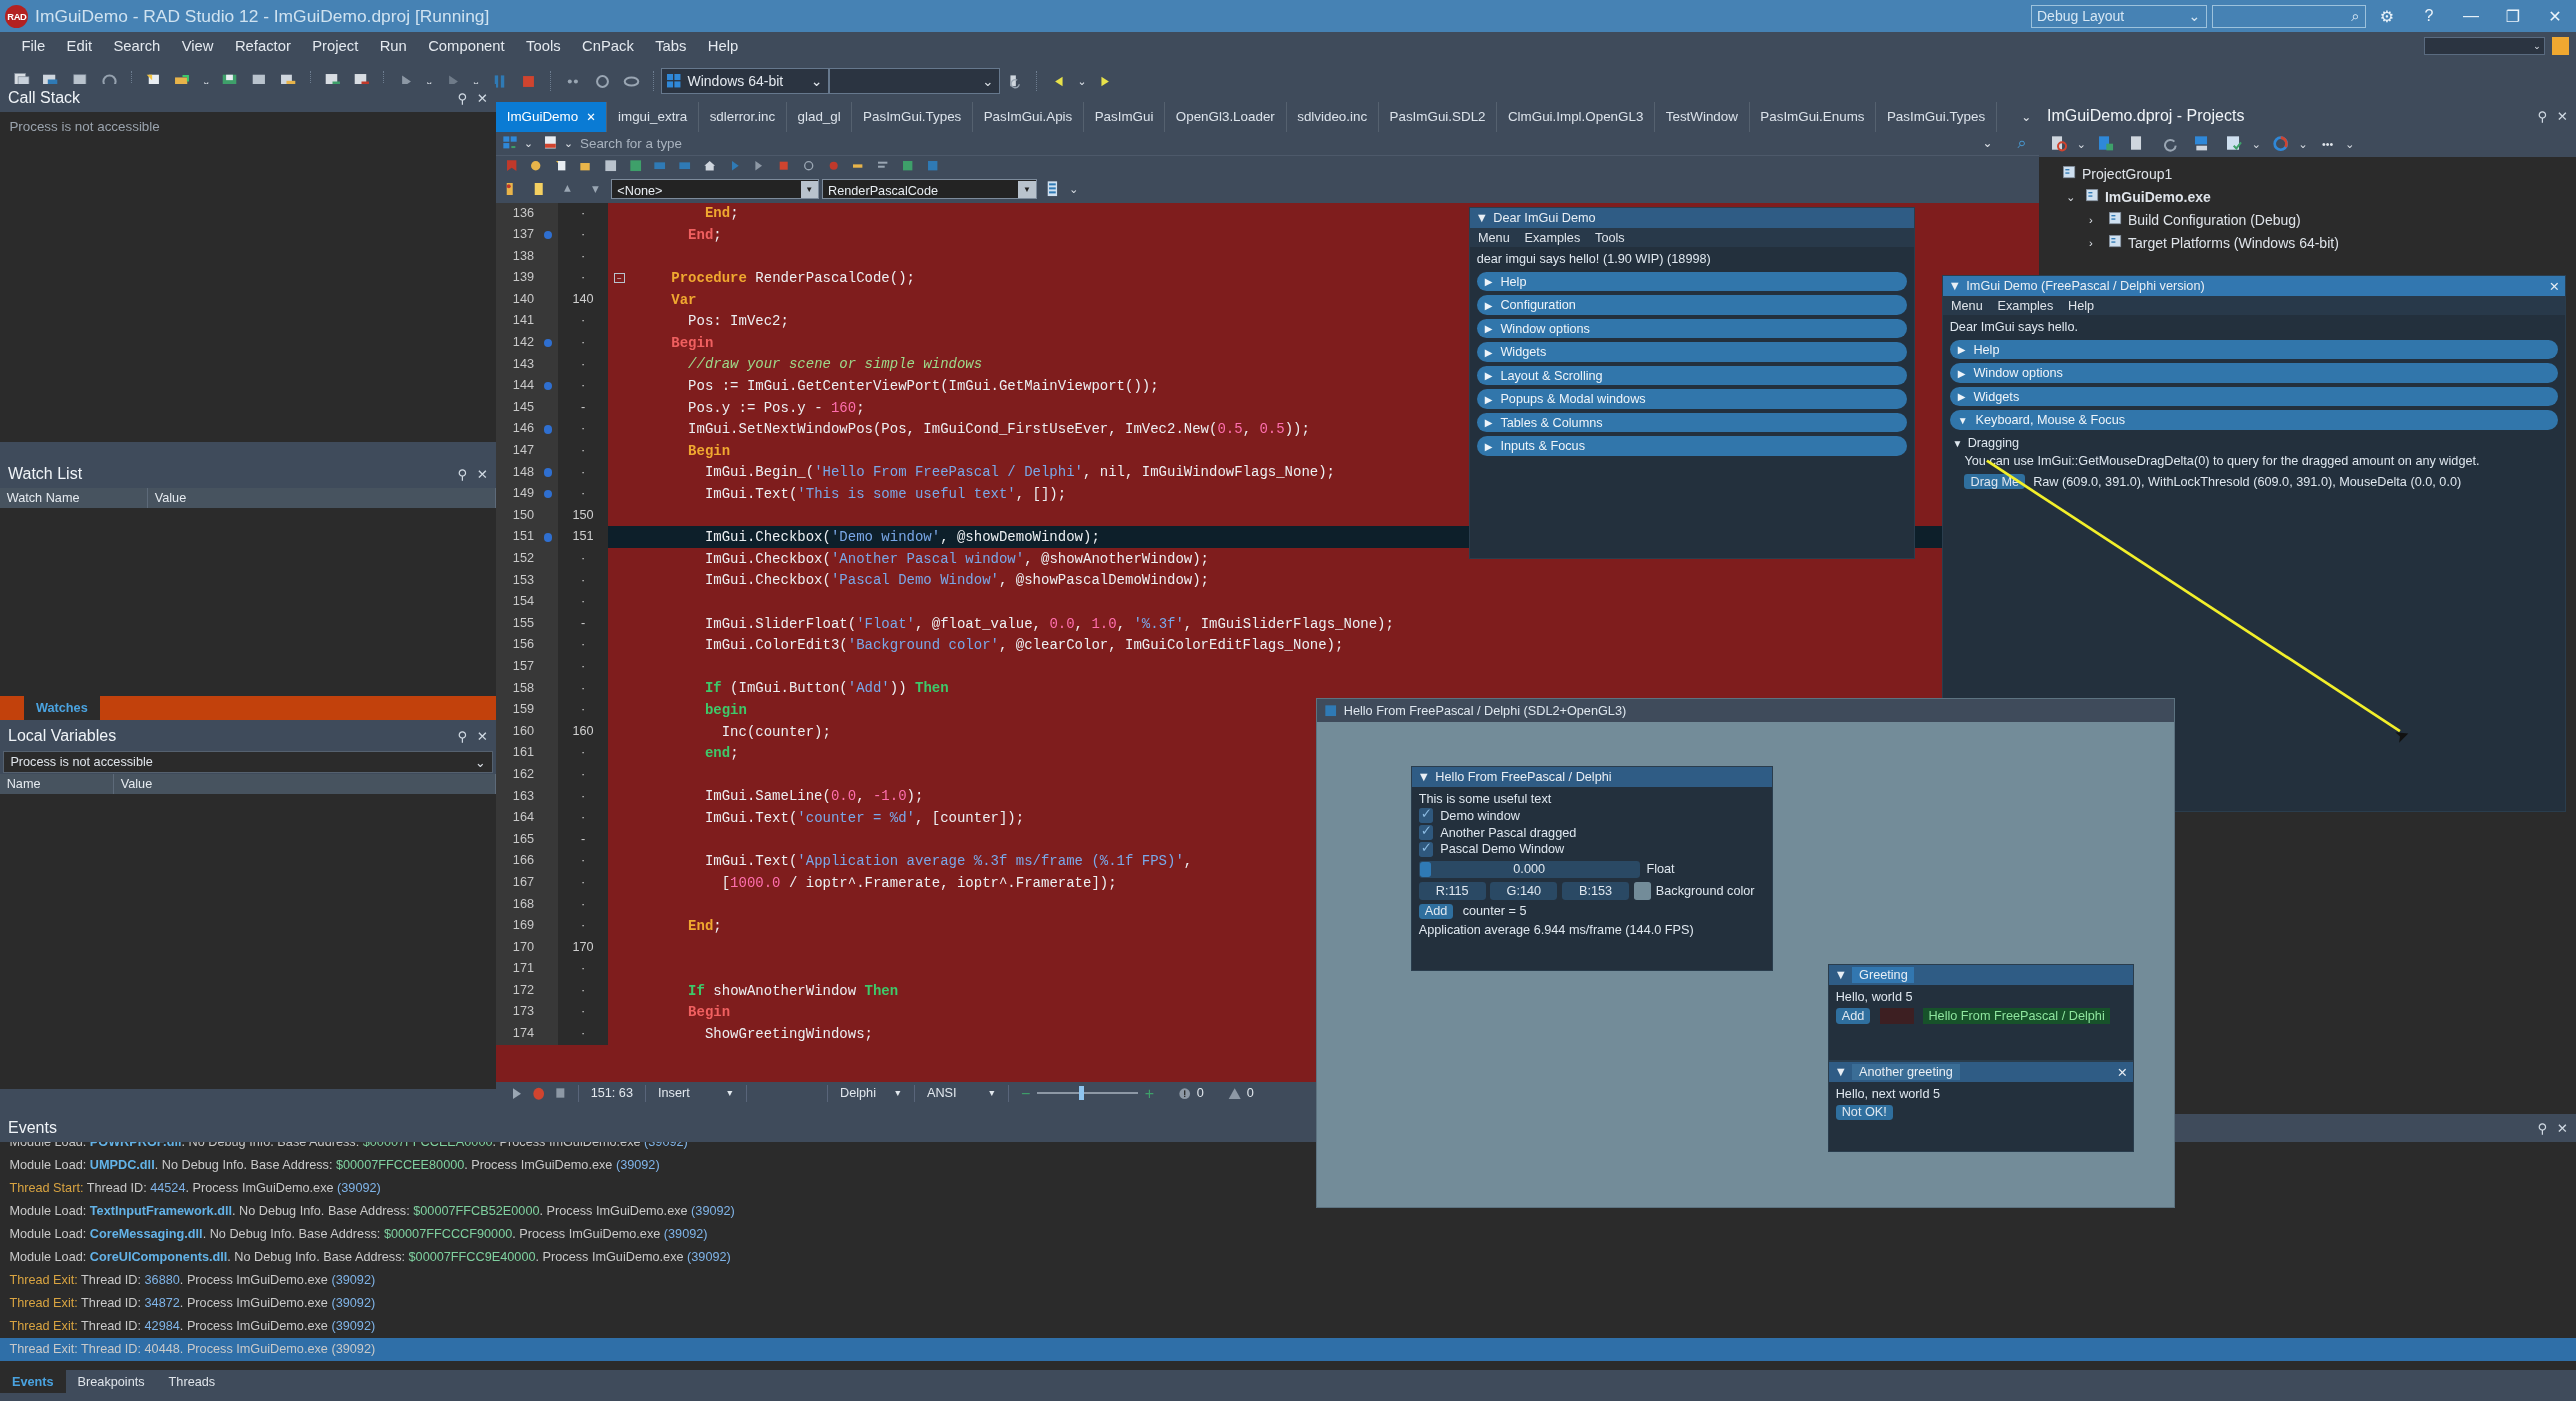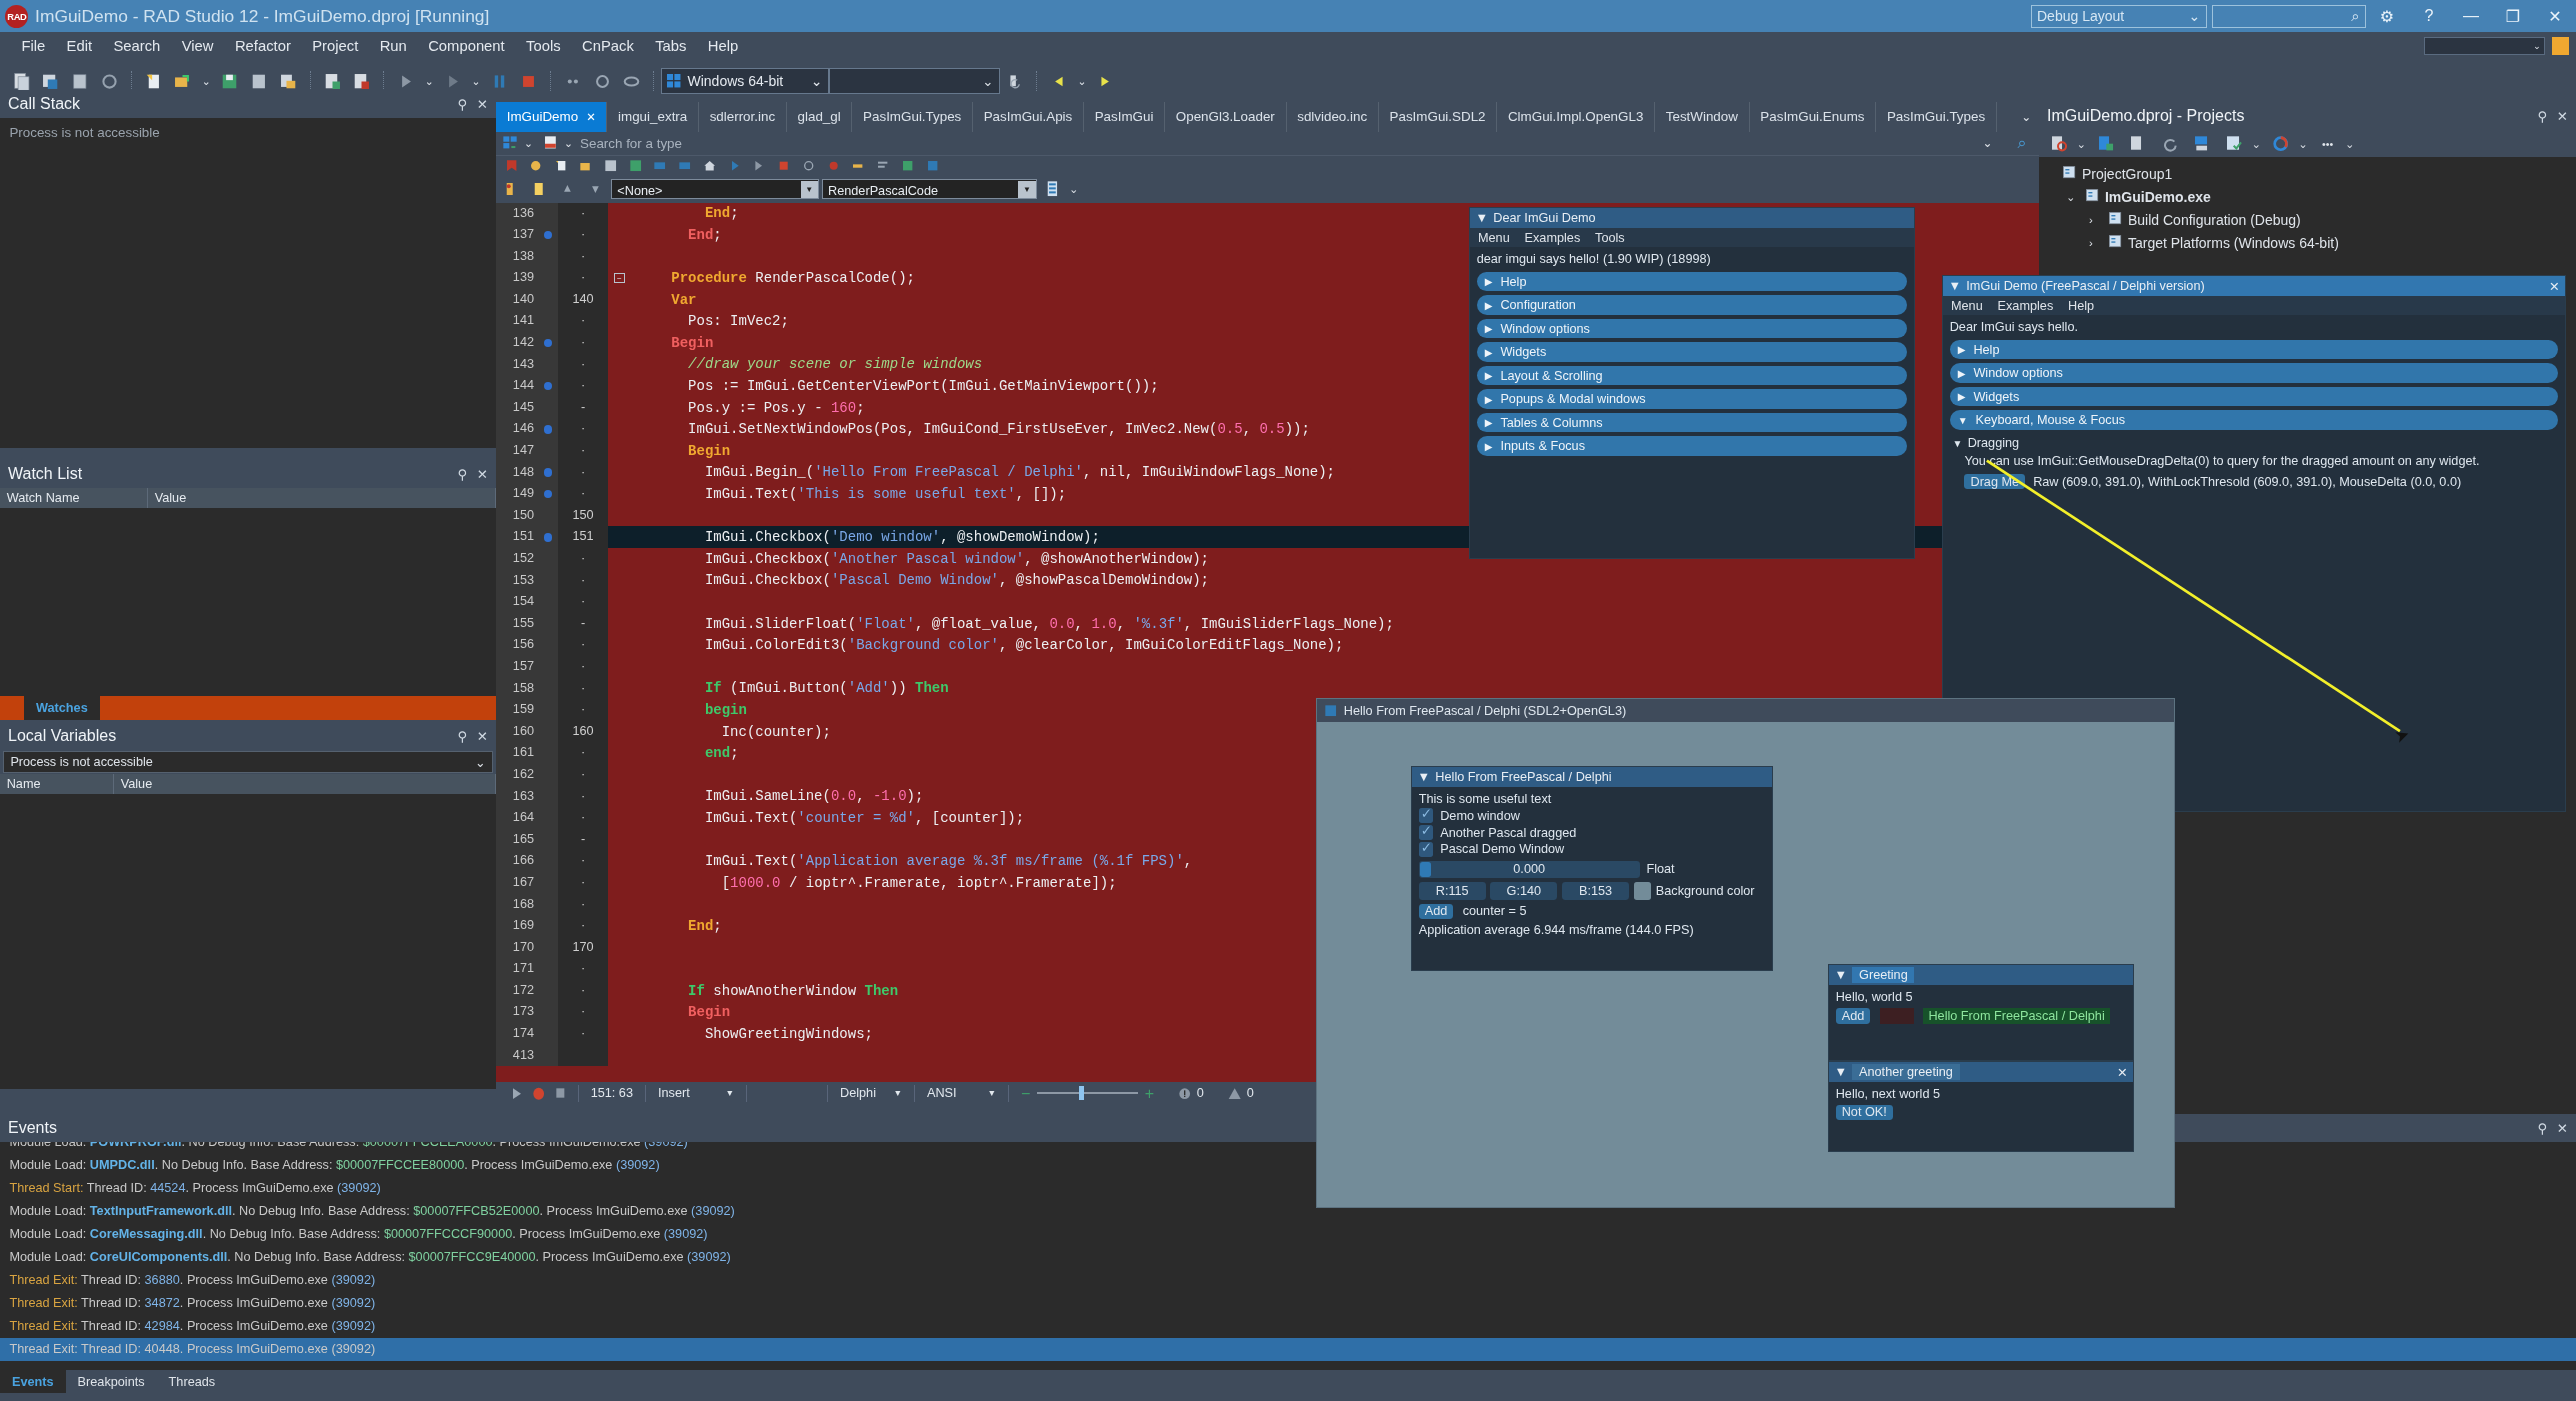--- a/index.html
+++ b/index.html
@@ -55,21 +55,21 @@
   .platsel2 { width:171px; height:25.5px; background:#2b3441; border:0.7px solid #66788d;
      display:flex; align-items:center; justify-content:flex-end; padding:0 5.4px; font-size:13.4px;}
 
   
   .panel-title { height:28px; display:flex; align-items:center; background:#3f4b5b; }
   .panel-title .ptxt { font-size:16px; color:#f0f4f8; padding-left:8px; }
   .panel-title .pbtns { margin-left:auto; display:flex; gap:9.4px; padding-right:8px; font-size:13.4px; color:#cfd8e2; }
   .panel-body { background:#2b2b2b; }
 
   
-  #callstack { left:0; top:90px; width:496px; height:358px; }
+  #callstack { left:0; top:84px; width:496px; height:358px; }
   #callstack .panel-body { height:330px; padding:6.7px 9.4px; font-size:13.4px; color:#9aa3ad;}
   #watchlist { left:0; top:460px; width:496px; height:262px; }
   #wl-head { height:20px; background:#47535f; display:flex; font-size:12.7px; color:#e6ebf0; align-items:center;}
   #wl-head div { padding-left:6.7px; border-right:0.7px solid #5d6a79; height:20px; display:flex; align-items:center;}
   #watchlist .grid { background:#2b2b2b; height:188px; }
   .tabstrip { height:24px; background:#c2410c; display:flex; align-items:flex-end;padding-left:24px; }
   .tabstrip .tab { padding:0 12px; height:24px; display:flex; align-items:center; font-size:12.7px; }
   .tabstrip .tab.active { background:#2b2b2b; color:#4aa3e0; font-weight:bold; }
   #localvars { left:0; top:722px; width:496px; height:392px; }
   .lvsel { height:21.5px; background:#2b2b2b; border:0.7px solid #55616f; display:flex; align-items:center;
@@ -622,21 +622,20 @@
       <div class="crow"><span class="gut-num">165</span><span class="gut-bp"></span><span class="gut-mark">-</span><span class="gut-fold"></span><span class="ctext"></span></div>
       <div class="crow"><span class="gut-num">166</span><span class="gut-bp"></span><span class="gut-mark">·</span><span class="gut-fold"></span><span class="ctext"><span>        </span><span class="id">ImGui.Text(</span><span class="str">'Application average %.3f ms/frame (%.1f FPS)'</span><span class="id">,</span></span></div>
       <div class="crow"><span class="gut-num">167</span><span class="gut-bp"></span><span class="gut-mark">·</span><span class="gut-fold"></span><span class="ctext"><span>          </span><span class="id">[</span><span class="num">1000.0</span><span class="id"> / ioptr^.Framerate, ioptr^.Framerate]);</span></span></div>
       <div class="crow"><span class="gut-num">168</span><span class="gut-bp"></span><span class="gut-mark">·</span><span class="gut-fold"></span><span class="ctext"></span></div>
       <div class="crow"><span class="gut-num">169</span><span class="gut-bp"></span><span class="gut-mark">·</span><span class="gut-fold"></span><span class="ctext"><span>      </span><span class="kw3">End</span><span class="id">;</span></span></div>
       <div class="crow"><span class="gut-num">170</span><span class="gut-bp"></span><span class="gut-mark">170</span><span class="gut-fold"></span><span class="ctext"></span></div>
       <div class="crow"><span class="gut-num">171</span><span class="gut-bp"></span><span class="gut-mark">·</span><span class="gut-fold"></span><span class="ctext"></span></div>
       <div class="crow"><span class="gut-num">172</span><span class="gut-bp"></span><span class="gut-mark">·</span><span class="gut-fold"></span><span class="ctext"><span>      </span><span class="kw2">If</span><span class="id"> showAnotherWindow </span><span class="kw2">Then</span></span></div>
       <div class="crow"><span class="gut-num">173</span><span class="gut-bp"></span><span class="gut-mark">·</span><span class="gut-fold"></span><span class="ctext"><span>      </span><span class="kw">Begin</span></span></div>
       <div class="crow"><span class="gut-num">174</span><span class="gut-bp"></span><span class="gut-mark">·</span><span class="gut-fold"></span><span class="ctext"><span>        </span><span class="id">ShowGreetingWindows;</span></span></div>
-      <div class="crow"><span class="gut-num">413</span><span class="gut-bp"></span><span class="gut-mark"></span><span class="gut-fold"></span><span class="ctext"></span></div>
     </div>
   <div id="edstatus">
     <span class="seg" style="gap:9.4px;padding-left:14.8px">
       <svg width="12" height="13.4" viewBox="0 0 18 20">
           <path d="M3 2 L15 10 L3 18 Z" fill="#9aa6b3"></path>
         </svg>
       <svg width="13.4" height="13.4" viewBox="0 0 20 20">
           <ellipse cx="10" cy="10" rx="8" ry="9" fill="#d0442f"></ellipse>
         </svg>
       <svg width="10.7" height="12" viewBox="0 0 16 18">

